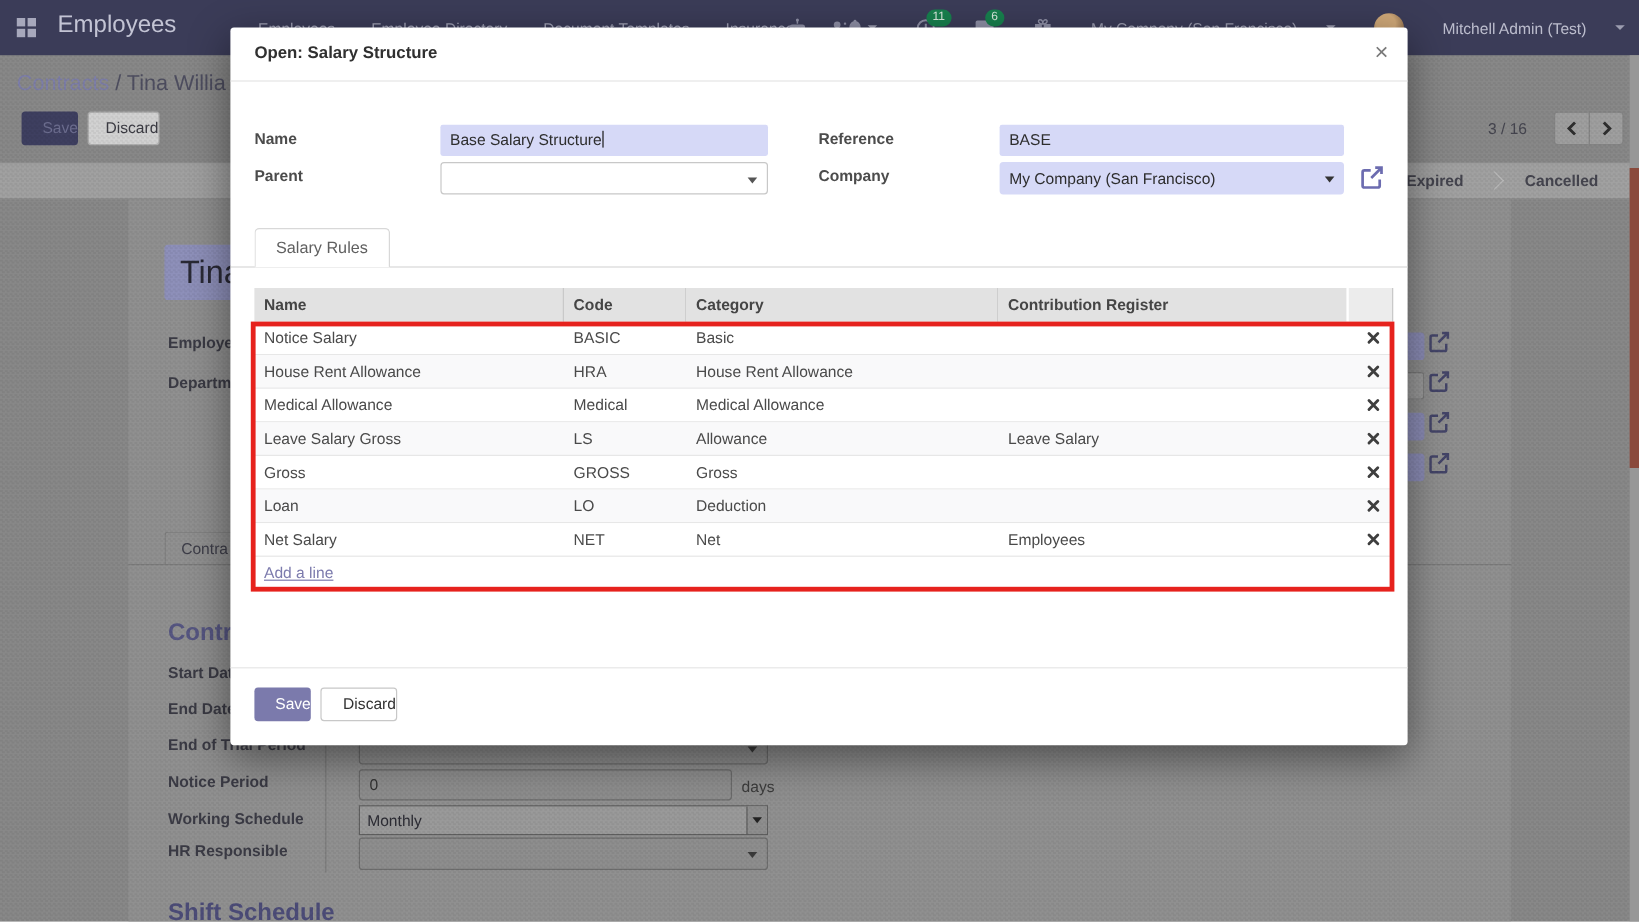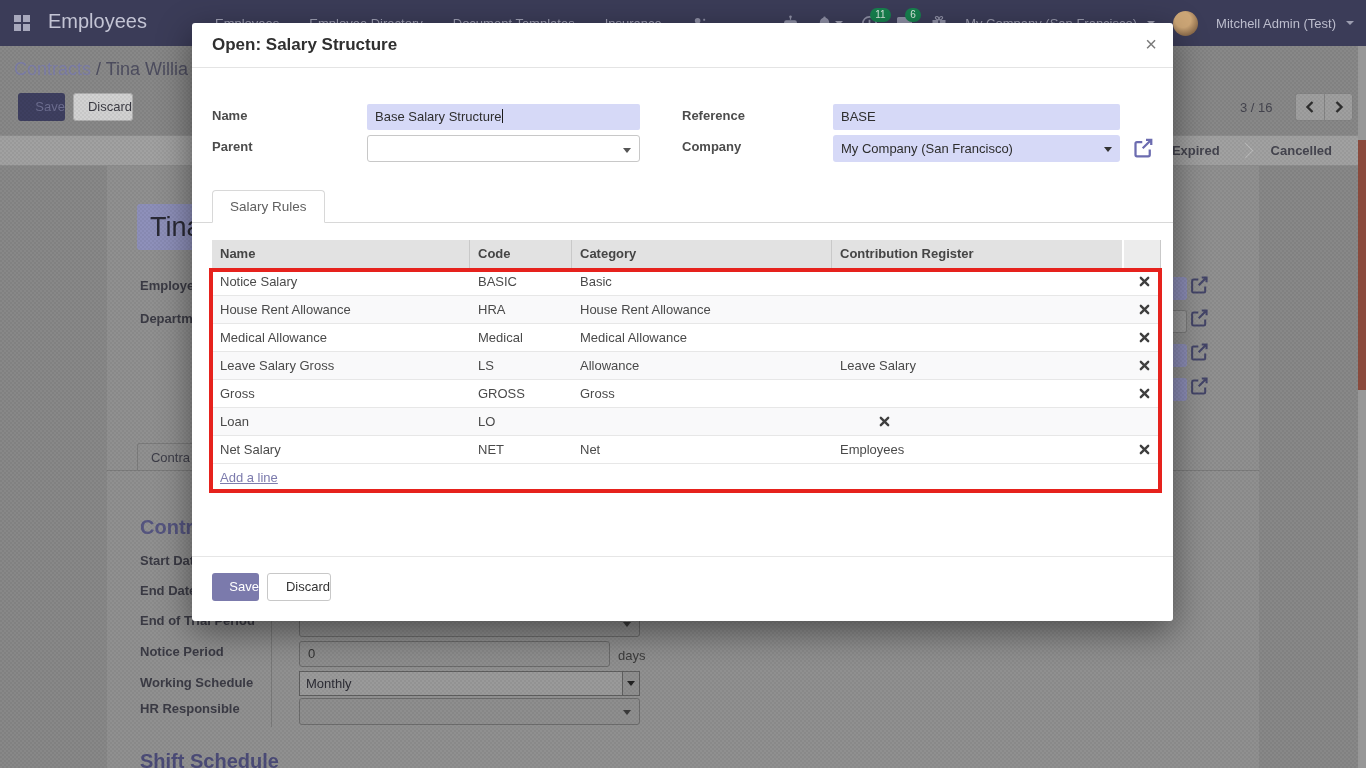--- a/index.html
+++ b/index.html
@@ -11,21 +11,21 @@
   #backdrop { position:absolute; inset:0; z-index:1; }
   .navbar { position:absolute; left:0; top:0; width:1366px; height:46px; background:#3b3c58; }
   .grid-icon { position:absolute; left:14px; top:15px; width:16px; height:16px;
     background:
       linear-gradient(#9height_fixa7a8bc,#a7a8bc) }
   .grid-icon span { position:absolute; width:7px; height:7px; background:#a7a8bc; }
   .gi-1{left:0;top:0} .gi-2{right:0;top:0} .gi-3{left:0;bottom:0} .gi-4{right:0;bottom:0}
   .app-name { position:absolute; left:48px; top:10px; font-size:20px; color:#c3c4d4; }
   .nav-menu { position:absolute; left:215px; top:0; height:46px; display:flex; align-items:center; gap:30px; }
   .nav-menu .mi { font-size:13px; color:#9fa0b4; white-space:nowrap; }
-  .systray { position:absolute; right:12px; top:0; height:46px; display:flex; align-items:center; gap:18px; }
+  .systray { position:absolute; right:12px; top:0; height:46px; display:flex; align-items:center; gap:32px; }
   .tray-ic { position:relative; color:#8f90a6; display:flex; align-items:center; }
   .badge { position:absolute; top:-7px; left:9px; background:#17814e; color:#d9eadf; font-size:10px;
     border-radius:8px; padding:1px 5px; line-height:12px; }
   .company-name { font-size:13px; color:#9c9db0; white-space:nowrap; }
   .avatar { width:25px; height:25px; border-radius:50%;
     background:radial-gradient(circle at 40% 35%, #cfa878 0 35%, #8a6a4a 75%, #5f4a36); }
   .user-name { font-size:13px; color:#bcbdcd; white-space:nowrap;text-align:right; }
   .caret { width:0; height:0; border-left:4px solid transparent; border-right:4px solid transparent;
     border-top:4px solid #9c9db0; display:inline-block; }
 
@@ -80,21 +80,21 @@
     background:conic-gradient(rgba(0,0,0,0.05) 25%, transparent 0 50%, rgba(0,0,0,0.05) 0 75%, transparent 0);
     background-size:4px 4px; }
 
   .scroll-track { position:absolute; right:0; top:46px; width:8px; height:722px; background:#979797; z-index:3; }
   .scroll-thumb { position:absolute; right:0; top:140px; width:8px; height:250px; background:#8a4a3c; z-index:4; }
 
   
   .modal { position:absolute; left:192px; top:23px; width:981px; height:598px; background:#fff; z-index:10;
     border-radius:3px; box-shadow:0 10px 35px rgba(0,0,0,0.45); }
   .modal-header { position:absolute; left:0; top:0; width:100%; height:45px; border-bottom:1px solid #e4e4e4; }
-  .modal-title { position:absolute; left:20px; top:12px; font-size:17px; font-weight:bold; color:#303030; }
+  .modal-title { position:absolute; left:20px; top:12px; font-size:14px; font-weight:bold; color:#303030; }
   .modal-close { position:absolute; right:16px; top:9px; font-size:20px; color:#7a7a7a; cursor:pointer;
     line-height:24px; }
   .m-label { position:absolute; font-size:13px; font-weight:bold; color:#4c4c4c; }
   .m-input { position:absolute; height:26px; background:#d6d9f7; border-radius:2px; font-size:13px;
     color:#2e2e2e; line-height:26px; padding:0 8px; white-space:nowrap; overflow:hidden; }
   .text-cursor { display:inline-block; width:1px; height:14px; background:#1a1a1a; vertical-align:-2px;
     margin-left:1px; }
   .m-dd { position:absolute; height:27px; border-radius:3px; font-size:13px; line-height:27px;
     padding:0 20px 0 8px; }
   .m-dd.white { background:#fff; border:1px solid #c8c8c8; color:#555; }
@@ -390,20 +390,21 @@
       <div class="tc c-reg"></div>
       <div class="tc tc-del c-del">
           <svg width="11" height="11" viewBox="0 0 12 12" stroke="#3f3f3f" stroke-width="2.6" stroke-linecap="round">
             <path d="M2 2 L10 10 M10 2 L2 10"></path>
           </svg>
         </div>
     </div>
     <div class="t-row">
       <div class="tc c-name">Loan</div>
       <div class="tc c-code">LO</div>
+      <div class="tc c-cat">Deduction</div>
       <div class="tc c-reg"></div>
       <div class="tc tc-del c-del">
           <svg width="11" height="11" viewBox="0 0 12 12" stroke="#3f3f3f" stroke-width="2.6" stroke-linecap="round">
             <path d="M2 2 L10 10 M10 2 L2 10"></path>
           </svg>
         </div>
     </div>
     <div class="t-row">
       <div class="tc c-name">Net Salary</div>
       <div class="tc c-code">NET</div>

